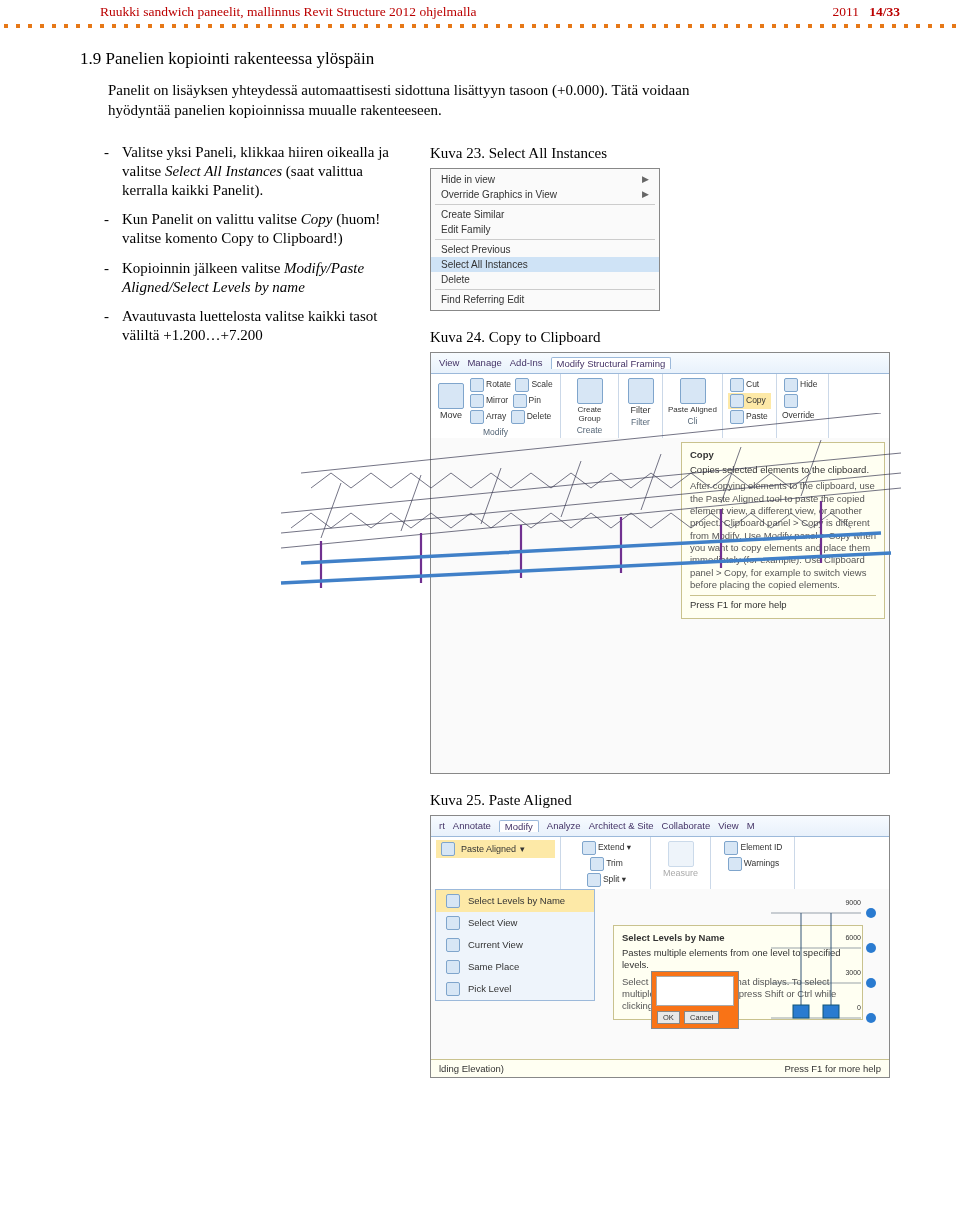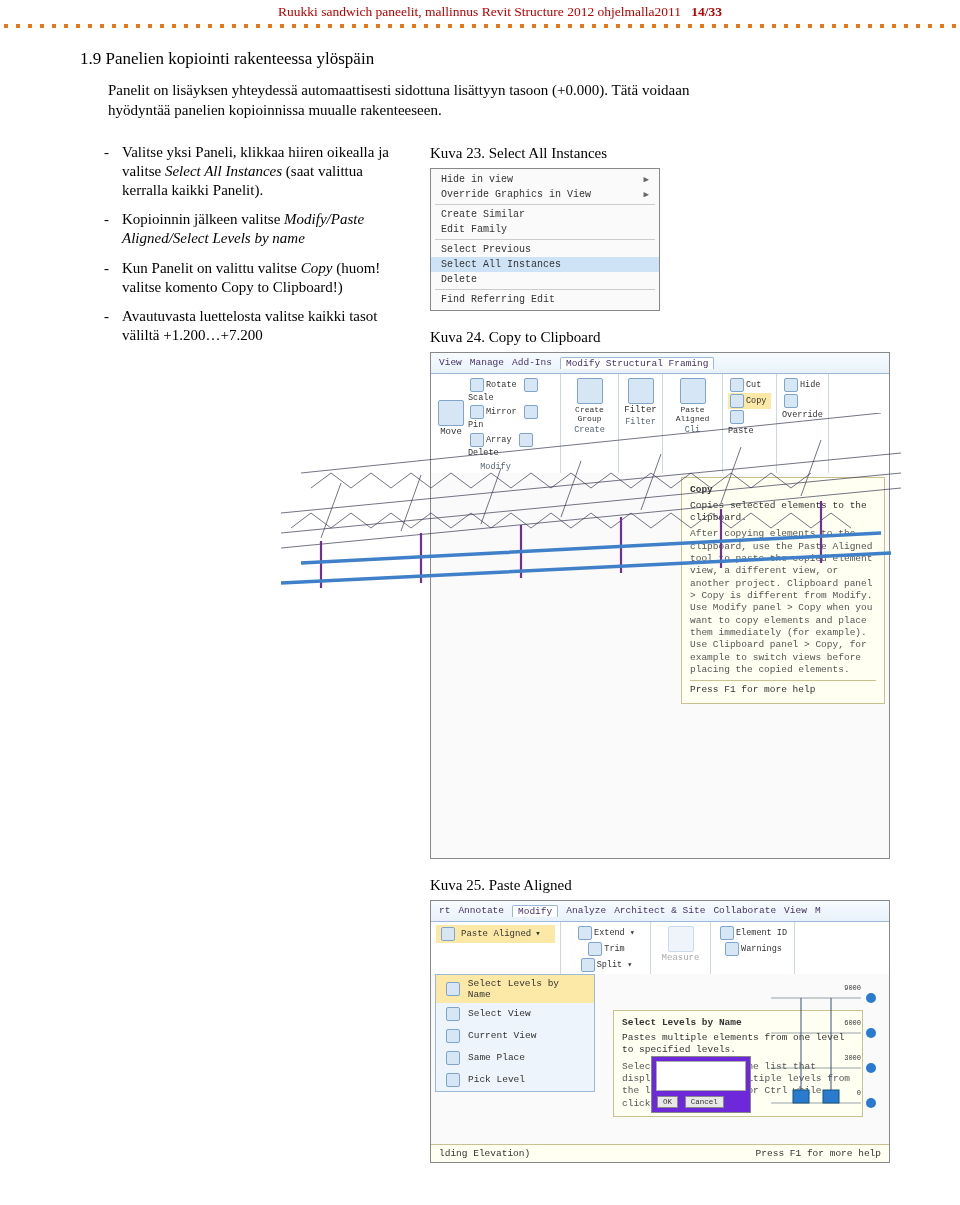--- a/index.html
+++ b/index.html
@@ -1,30 +1,30 @@
 <!DOCTYPE html>
 <html><head>
 <meta charset="utf-8">
 <style>
 *{box-sizing:border-box;margin:0;padding:0}
 body{width:960px;font-family:"Times New Roman",serif;font-size:15px;color:#000;background:#fff}
-.hdr{display:flex;justify-content:center;padding:4px 60px 0 100px;color:#b00;font-size:13.5px}
+.hdr{display:flex;justify-content:space-between;padding:4px 60px 0 100px;color:#b00;font-size:13.5px}
 .dots{height:6px;background-image:radial-gradient(circle,#e67817 2.2px,transparent 2.2px);background-size:12px 6px;background-repeat:repeat-x;margin:3px 0 20px}
 .body{padding:0 70px 0 100px}
 .h2{font-size:17px;margin:8px 0 12px -20px}
 .intro{margin:0 0 22px 8px;line-height:1.32;max-width:620px}
 .cols{display:flex;gap:40px}
 .left{width:300px}
 .right{flex:1}
 ul.b{list-style:none;margin-left:0}
 ul.b li{position:relative;padding-left:22px;margin-bottom:10px;line-height:1.28}
 ul.b li::before{content:"-";position:absolute;left:4px}
 em{font-style:italic}
 .cap{margin:2px 0 6px}
-.fig{border:1px solid #888;background:#fafafa;font-family:Liberation Mono, monospace;font-size:10px;color:#333;margin-bottom:18px}
+.fig{border:1px solid #888;background:#fafafa;font-family:Liberation Sans, sans-serif;font-size:10px;color:#333;margin-bottom:18px}
 .mn{padding:3px 0}
 .mi{display:flex;align-items:center;padding:2px 10px;gap:10px}
 .mi .arr{margin-left:auto;font-size:9px;color:#666}
 .mi.sel{background:#cfe3f6}
 .sep{height:1px;background:#ccc;margin:2px 4px}
 .rb{background:linear-gradient(#f7fbff,#e8f1fb);border-bottom:1px solid #9cb9da;padding:2px 4px}
 .rtabs{display:flex;gap:8px;font-size:9.5px;color:#436;padding:2px 4px}
 .rtabs span.on{background:#fff;border:1px solid #9cb9da;border-bottom:none;padding:0 5px;border-radius:2px 2px 0 0}
 .rbody{display:flex;background:#fff}
 .pnl{border-right:1px solid #cbd8e8;padding:3px 5px 1px;font-size:9px;text-align:center}
@@ -41,42 +41,42 @@
 .beam{stroke:#4080c8;stroke-width:3.5;fill:none}
 .dd{background:#eef4fb;border:1px solid #9cb9da}
 .dd .row{display:flex;align-items:center;gap:6px;padding:3px 8px;font-size:9.5px}
 .dd .row.hl{background:#fde9a7}
 .tipbox{position:absolute;left:178px;top:32px;width:250px}
 .pastewrap{position:relative;height:170px}
 .ln{stroke:#567;stroke-width:.6;fill:none}
 .lev{stroke:#357;stroke-width:1;fill:none}
 .dot{fill:#2a7bd0}
 .sq{fill:#2a7bd0;stroke:#157}
-.mdl{position:absolute;left:220px;top:82px;width:100px;background:#6d28d9;border:1px solid #888;font-size:8px;padding:4px}
+.mdl{position:absolute;left:220px;top:82px;width:88px;background:#f97316;border:1px solid #888;font-size:8px;padding:4px}
 .mdl .b1{display:inline-block;border:1px solid #888;background:#e8e8e8;padding:1px 5px;margin:2px 1px 0;font-size:7.5px}
 </style>
 </head>
 <body>
 
 <div class="hdr">
  <span>Ruukki sandwich paneelit, mallinnus Revit Structure 2012 ohjelmalla</span>
  <span><span>2011</span>&nbsp;&nbsp;&nbsp;<b>14/33</b></span>
 </div>
 <div class="dots"></div>
 
 <div class="body">
  <div class="h2">1.9  Panelien kopiointi rakenteessa ylöspäin</div>
  <p class="intro">Panelit on lisäyksen yhteydessä automaattisesti sidottuna lisättyyn tasoon (+0.000). Tätä voidaan hyödyntää panelien kopioinnissa muualle rakenteeseen.</p>
 
  <div class="cols">
   <div class="left">
    <ul class="b">
     <li><span>Valitse yksi Paneli, klikkaa hiiren oikealla ja valitse </span><em>Select All Instances</em><span> (saat valittua kerralla kaikki Panelit).</span></li>
+    <li><span>Kun Panelit on valittu valitse </span><em>Copy</em><span> (huom! valitse komento Copy to Clipboard!)</span></li>
     <li><span>Kopioinnin jälkeen valitse </span><em>Modify/Paste Aligned/Select Levels by name</em><span></span></li>
-    <li><span>Kun Panelit on valittu valitse </span><em>Copy</em><span> (huom! valitse komento Copy to Clipboard!)</span></li>
     <li><span>Avautuvasta luettelosta valitse kaikki tasot väliltä +1.200…+7.200</span></li>
    </ul>
   </div>
 
   <div class="right">
 
    <div class="cap">Kuva 23. Select All Instances</div>
    <div class="fig mn" style="width:230px">
     <div class="mi">
             <span>Hide in view</span>

